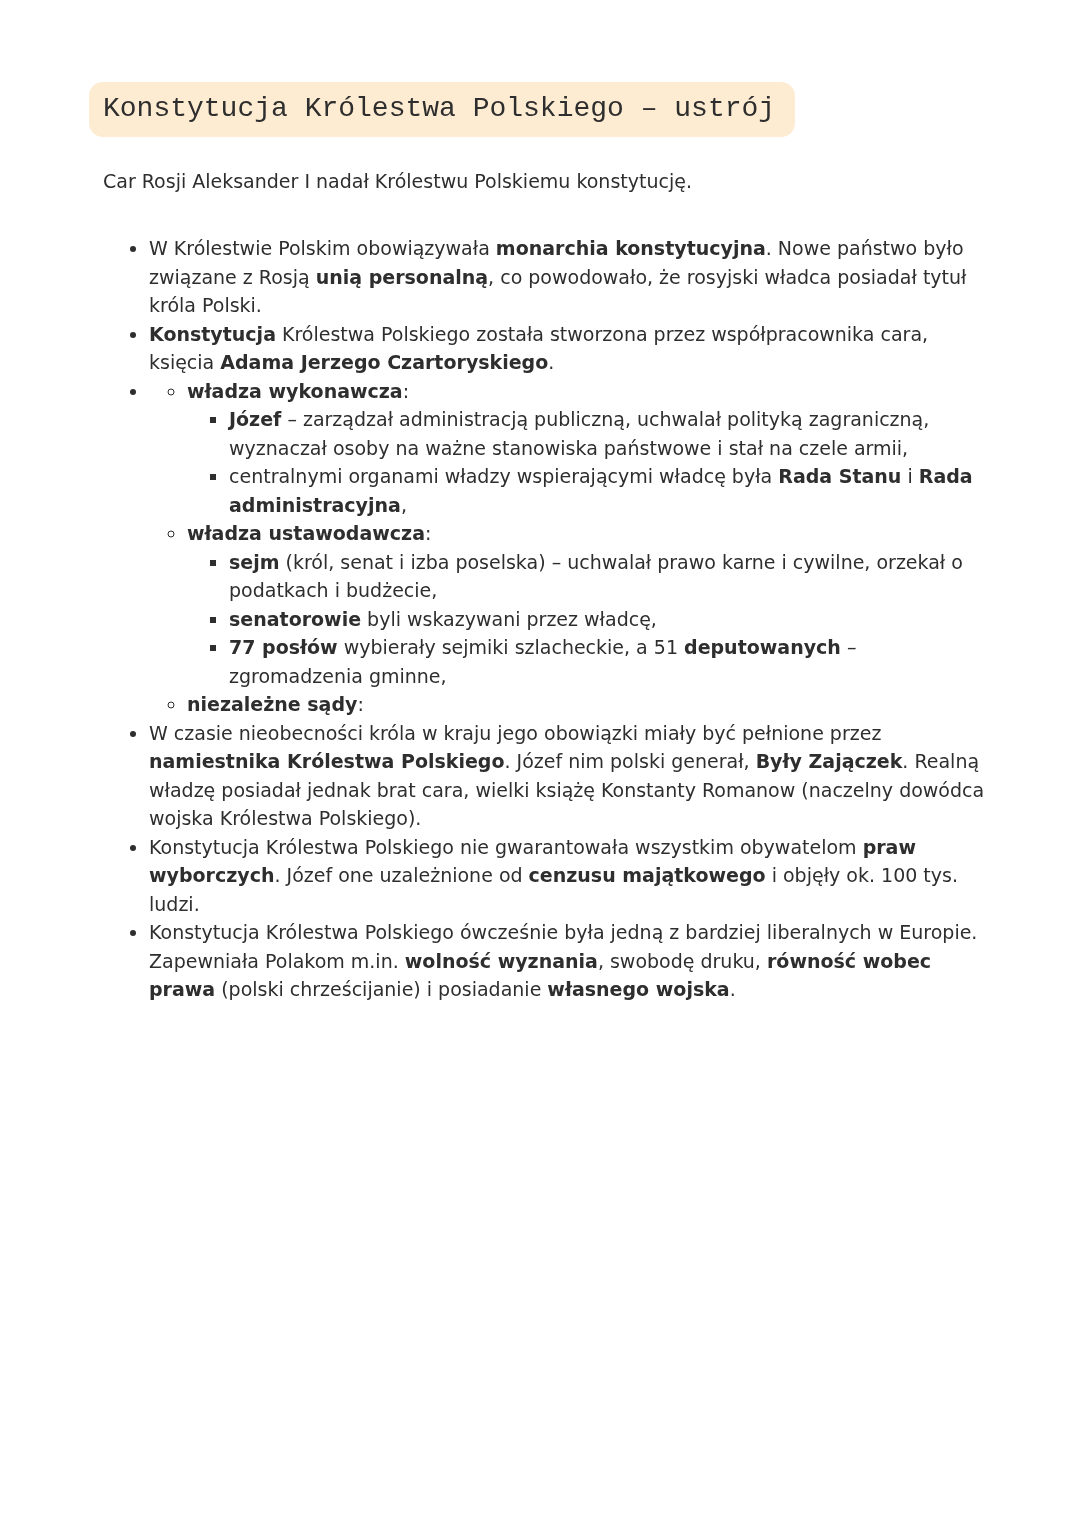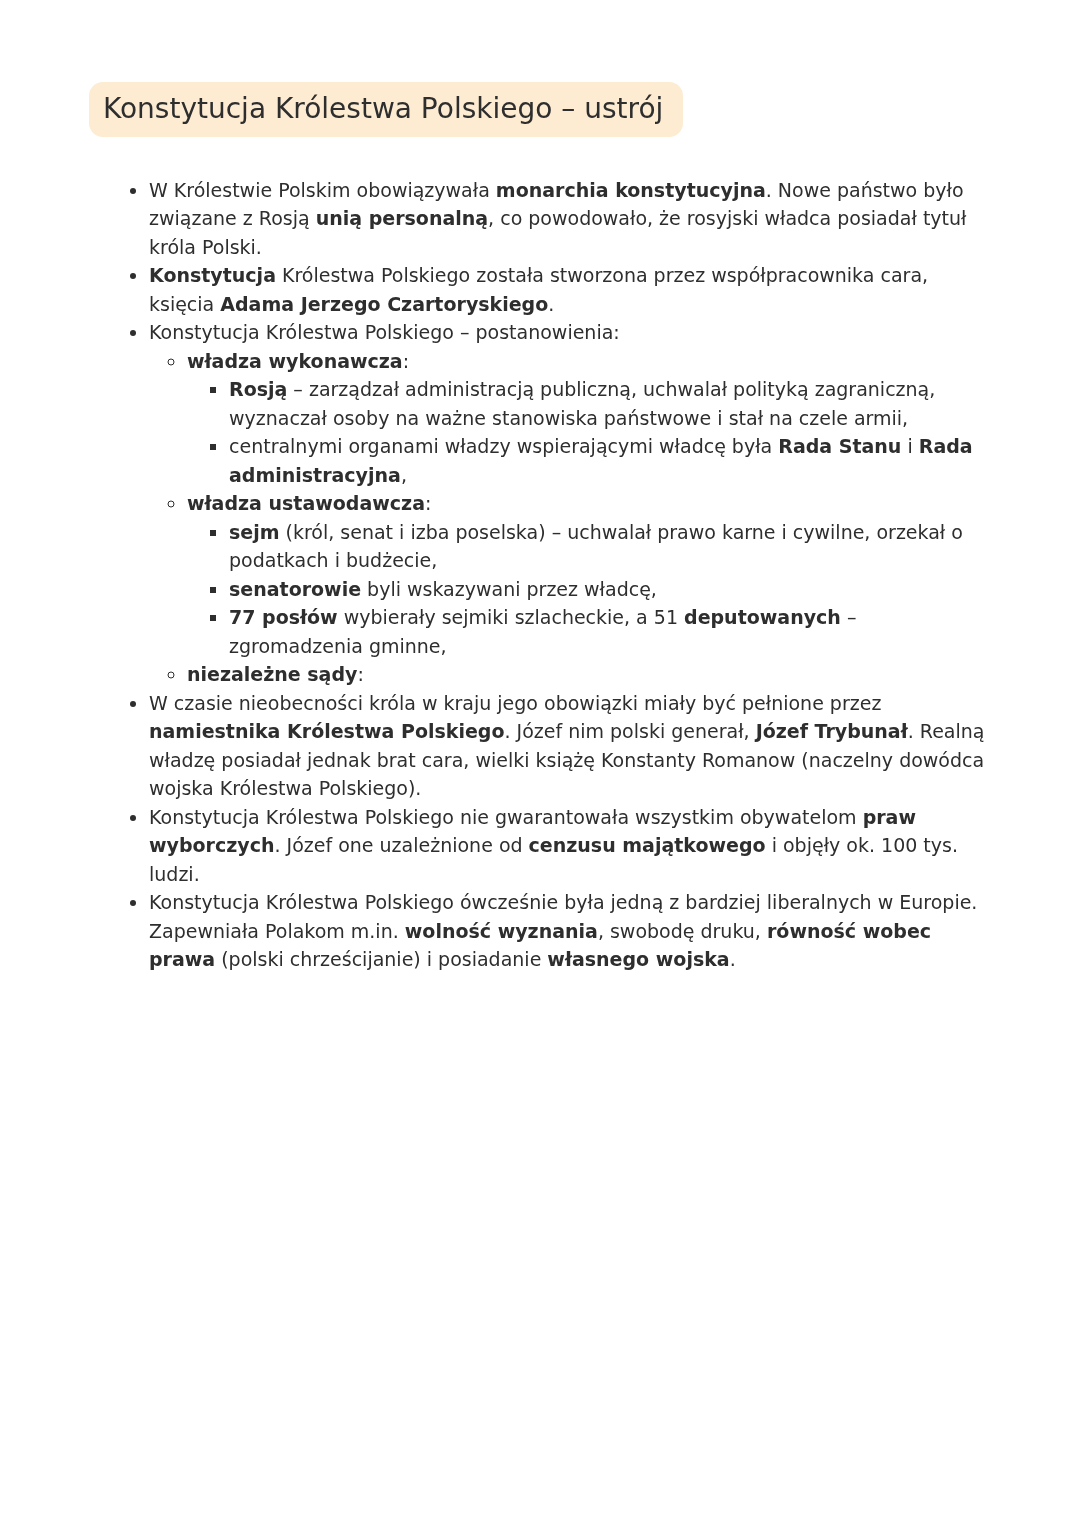--- a/index.html
+++ b/index.html
@@ -23,20 +23,21 @@
   .page {
     width: 1080px;
     height: 1528px;
     padding: 82px 95px 40px 103px;
   }
   h1.title {
     margin: 0 0 30px 0;
     font-size: 28px;
     font-weight: 400;
     line-height: 1.2;
+    font-family: Liberation Mono, monospace;
   }
   .title-highlight {
     display: inline-block;
     background: var(--title-highlight);
     border-radius: 14px;
     padding: 10px 20px 11px 14px;
     margin-left: -14px;
   }
   .intro {
     margin: 0 0 4px 0;
@@ -55,34 +56,35 @@
   ul.lvl li::marker { color: var(--text-color); }
   .bold { font-weight: 700; }
 </style>
 </head>
 <body>
 
 <div class="page">
   <h1 class="title">
     <span class="title-highlight">Konstytucja Królestwa Polskiego – ustrój</span>
   </h1>
+  <p class="intro">Car Rosji Aleksander I nadał Królestwu Polskiemu konstytucję.</p>
   <div id="outline-root">
       <ul class="lvl lvl-1">
         <li><span>W Królestwie Polskim obowiązywała </span><span class="bold">monarchia konstytucyjna</span><span>. Nowe państwo było związane z Rosją </span><span class="bold">unią personalną</span><span>, co powodowało, że rosyjski władca posiadał tytuł króla Polski.</span></li>
         <li><span class="bold">Konstytucja</span><span> Królestwa Polskiego została stworzona przez współpracownika cara, księcia </span><span class="bold">Adama Jerzego Czartoryskiego</span><span>.</span></li>
-        <li><span>Konstytucja Królestwa Polskiego – postanowienia:</span><ul class="lvl lvl-2">
+        <li><ul class="lvl lvl-2">
             <li><span class="bold">władza wykonawcza</span><span>:</span><ul class="lvl lvl-3">
-                <li><span class="bold">Rosją</span><span> – zarządzał administracją publiczną, uchwalał polityką zagraniczną, wyznaczał osoby na ważne stanowiska państwowe i stał na czele armii,</span></li>
+                <li><span class="bold">Józef</span><span> – zarządzał administracją publiczną, uchwalał polityką zagraniczną, wyznaczał osoby na ważne stanowiska państwowe i stał na czele armii,</span></li>
                 <li><span>centralnymi organami władzy wspierającymi władcę była </span><span class="bold">Rada Stanu</span><span> i </span><span class="bold">Rada administracyjna</span><span>,</span></li>
               </ul></li>
             <li><span class="bold">władza ustawodawcza</span><span>:</span><ul class="lvl lvl-3">
                 <li><span class="bold">sejm</span><span> (król, senat i izba poselska) – uchwalał prawo karne i cywilne, orzekał o podatkach i budżecie,</span></li>
                 <li><span class="bold">senatorowie</span><span> byli wskazywani przez władcę,</span></li>
                 <li><span class="bold">77 posłów</span><span> wybierały sejmiki szlacheckie, a 51 </span><span class="bold">deputowanych</span><span> – zgromadzenia gminne,</span></li>
               </ul></li>
             <li><span class="bold">niezależne sądy</span><span>:</span></li>
           </ul></li>
-        <li><span>W czasie nieobecności króla w kraju jego obowiązki miały być pełnione przez </span><span class="bold">namiestnika Królestwa Polskiego</span><span>. Józef nim polski generał, </span><span class="bold">Józef Trybunał</span><span>. Realną władzę posiadał jednak brat cara, wielki książę Konstanty Romanow (naczelny dowódca wojska Królestwa Polskiego).</span></li>
+        <li><span>W czasie nieobecności króla w kraju jego obowiązki miały być pełnione przez </span><span class="bold">namiestnika Królestwa Polskiego</span><span>. Józef nim polski generał, </span><span class="bold">Były Zajączek</span><span>. Realną władzę posiadał jednak brat cara, wielki książę Konstanty Romanow (naczelny dowódca wojska Królestwa Polskiego).</span></li>
         <li><span>Konstytucja Królestwa Polskiego nie gwarantowała wszystkim obywatelom </span><span class="bold">praw wyborczych</span><span>. Józef one uzależnione od </span><span class="bold">cenzusu majątkowego</span><span> i objęły ok. 100 tys. ludzi.</span></li>
         <li><span>Konstytucja Królestwa Polskiego ówcześnie była jedną z bardziej liberalnych w Europie. Zapewniała Polakom m.in. </span><span class="bold">wolność wyznania</span><span>, swobodę druku, </span><span class="bold">równość wobec prawa</span><span> (polski chrześcijanie) i posiadanie </span><span class="bold">własnego wojska</span><span>.</span></li>
       </ul>
     </div>
 </div>
 
 </body></html>

